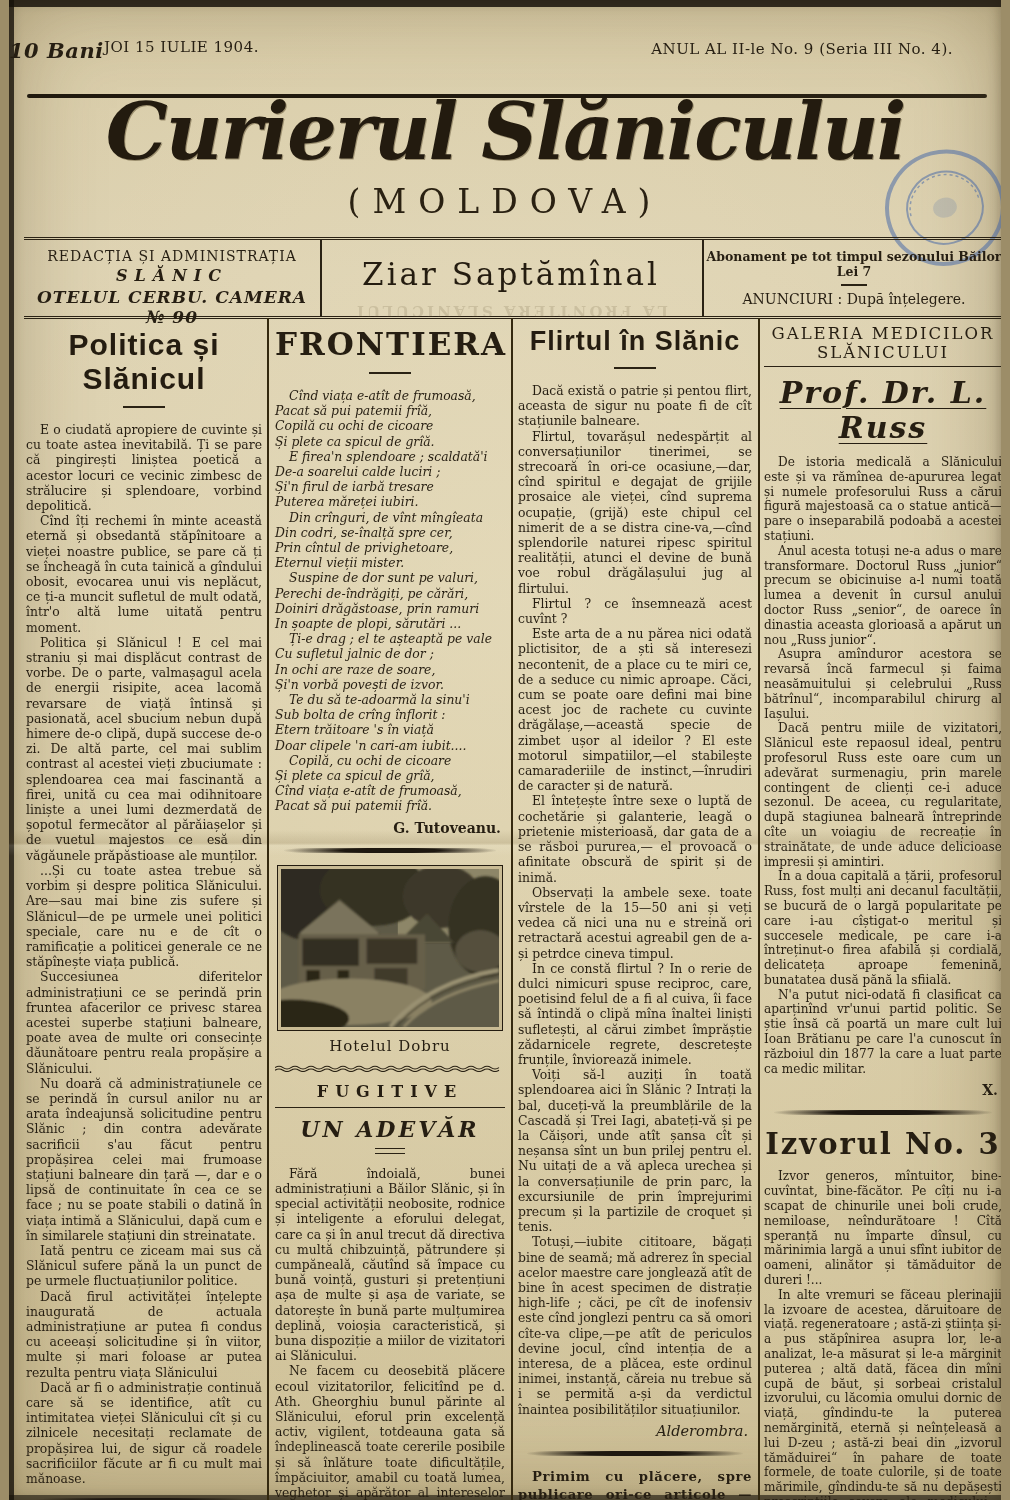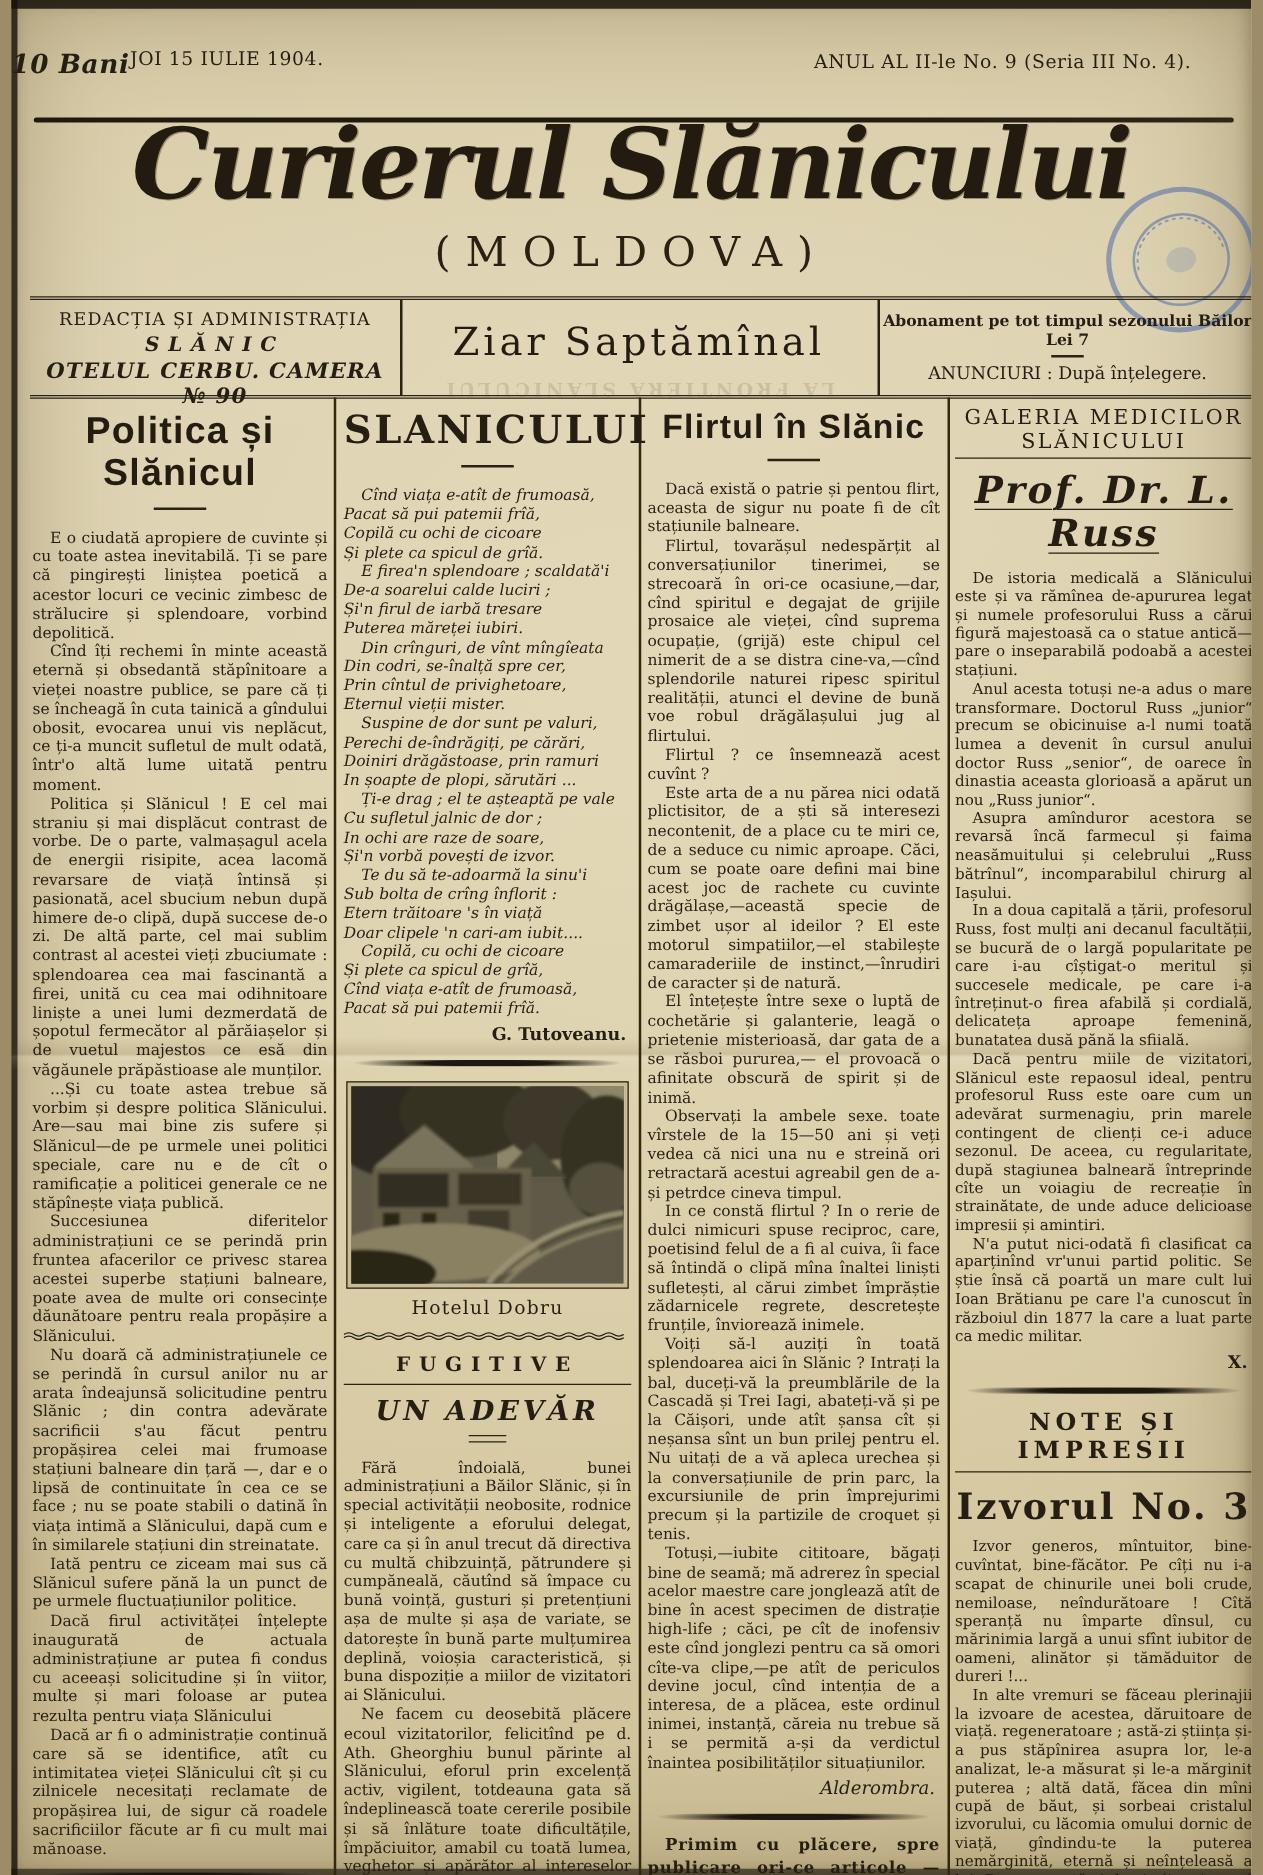--- a/index.html
+++ b/index.html
@@ -152,21 +152,21 @@
         <p>Nu doară că administrațiunele ce se perindă în cursul anilor nu ar arata îndeajunsă solicitudine pentru Slănic ; din contra adevărate sacrificii s'au făcut pentru propășirea celei mai frumoase stațiuni balneare din țară —, dar e o lipsă de continuitate în cea ce se face ; nu se poate stabili o datină în viața intimă a Slănicului, dapă cum e în similarele stațiuni din streinatate.</p>
         <p>Iată pentru ce ziceam mai sus că Slănicul sufere pănă la un punct de pe urmele fluctuațiunilor politice.</p>
         <p>Dacă firul activităței înțelepte inaugurată de actuala administrațiune ar putea fi condus cu aceeași solicitudine și în viitor, multe și mari foloase ar putea rezulta pentru viața Slănicului</p>
         <p>Dacă ar fi o administrație continuă care să se identifice, atît cu intimitatea vieței Slănicului cît și cu zilnicele necesitați reclamate de propășirea lui, de sigur că roadele sacrificiilor făcute ar fi cu mult mai mănoase.</p>
       </div>
     <div class="rule-taper"></div>
 
   </div>
 
   <div class="col" id="c2">
-    <div class="title2">SLANICULUI</div>
+    <div class="title2">FRONTIERA</div>
     <div class="dashu"></div>
     <div class="poem-wrap">
         <p class="stanza">Cînd viața e-atît de frumoasă,
 Pacat să pui patemii frîă,
 Copilă cu ochi de cicoare
 Și plete ca spicul de grîă.</p>
         <p class="stanza">E firea'n splendoare ; scaldată'i
 De-a soarelui calde luciri ;
 Și'n firul de iarbă tresare
 Puterea măreței iubiri.</p>
@@ -264,26 +264,25 @@
 
   </div>
 
   <div class="col" id="c4">
     <div class="gal-head">GALERIA MEDICILOR SLĂNICULUI</div>
     <div class="russ">Prof. Dr. L. Russ</div>
     <div>
         <p>De istoria medicală a Slănicului este și va rămînea de-apururea legat și numele profesorului Russ a cărui figură majestoasă ca o statue antică—pare o inseparabilă podoabă a acestei stațiuni.</p>
         <p>Anul acesta totuși ne-a adus o mare transformare. Doctorul Russ „junior“ precum se obicinuise a-l numi toată lumea a devenit în cursul anului doctor Russ „senior“, de oarece în dinastia aceasta glorioasă a apărut un nou „Russ junior“.</p>
         <p>Asupra amînduror acestora se revarsă încă farmecul și faima neasămuitului și celebrului „Russ bătrînul“, incomparabilul chirurg al Iașului.</p>
+        <p>Dacă pentru miile de vizitatori, Slănicul este repaosul ideal, pentru profesorul Russ este oare cum un adevărat surmenagiu, prin marele contingent de clienți ce-i aduce sezonul. De aceea, cu regularitate, după stagiunea balneară întreprinde cîte un voiagiu de recreație în strainătate, de unde aduce delicioase impresii și amintiri.</p>
         <p>In a doua capitală a țării, profesorul Russ, fost mulți ani decanul facultății, se bucură de o largă popularitate pe care i-au cîștigat-o meritul și succesele medicale, pe care i-a întreținut-o firea afabilă și cordială, delicateța aproape femenină, bunatatea dusă pănă la sfiială.</p>
-        <p>Dacă pentru miile de vizitatori, Slănicul este repaosul ideal, pentru profesorul Russ este oare cum un adevărat surmenagiu, prin marele contingent de clienți ce-i aduce sezonul. De aceea, cu regularitate, după stagiunea balneară întreprinde cîte un voiagiu de recreație în strainătate, de unde aduce delicioase impresii și amintiri.</p>
         <p>N'a putut nici-odată fi clasificat ca aparținînd vr'unui partid politic. Se știe însă că poartă un mare cult lui Ioan Brătianu pe care l'a cunoscut în războiul din 1877 la care a luat parte ca medic militar.</p>
       </div>
     <div class="sig">X.</div>
     <div class="rule-taper"></div>
-    <div class="note-head">NOTE ȘI IMPRESII</div>
     <div class="izvor">Izvorul No. 3</div>
     <div>
         <p>Izvor generos, mîntuitor, bine-cuvîntat, bine-făcător. Pe cîți nu i-a scapat de chinurile unei boli crude, nemiloase, neîndurătoare ! Cîtă speranță nu împarte dînsul, cu mărinimia largă a unui sfînt iubitor de oameni, alinător și tămăduitor de dureri !...</p>
         <p>In alte vremuri se făceau plerinajii la izvoare de acestea, dăruitoare de viață. regeneratoare ; astă-zi știința și-a pus stăpînirea asupra lor, le-a analizat, le-a măsurat și le-a mărginit puterea ; altă dată, făcea din mîni cupă de băut, și sorbeai cristalul izvorului, cu lăcomia omului dornic de viață, gîndindu-te la puterea nemărginită, eternă și neînțeleasă a lui D-zeu ; astă-zi beai din „izvorul tămăduirei“ în pahare de toate formele, de toate culorile, și de toate mărimile, gîndindu-te să nu depășești prescripțiile severe ale medicului ; altă dată n'auzeai în preajmă-ți de cît murmurul Slănicului, șopotul dulce și clar al izvorului, sunetul plin. larg, misterios al buciumului în depărtările munților ; astă-zi fanfara se luptă să învingă vuetul pîrăului prin acordurile aspre și puternice a unei partițiuni vagneriane.</p>
       </div>
   </div>
 </div>
 
 </body></html>

